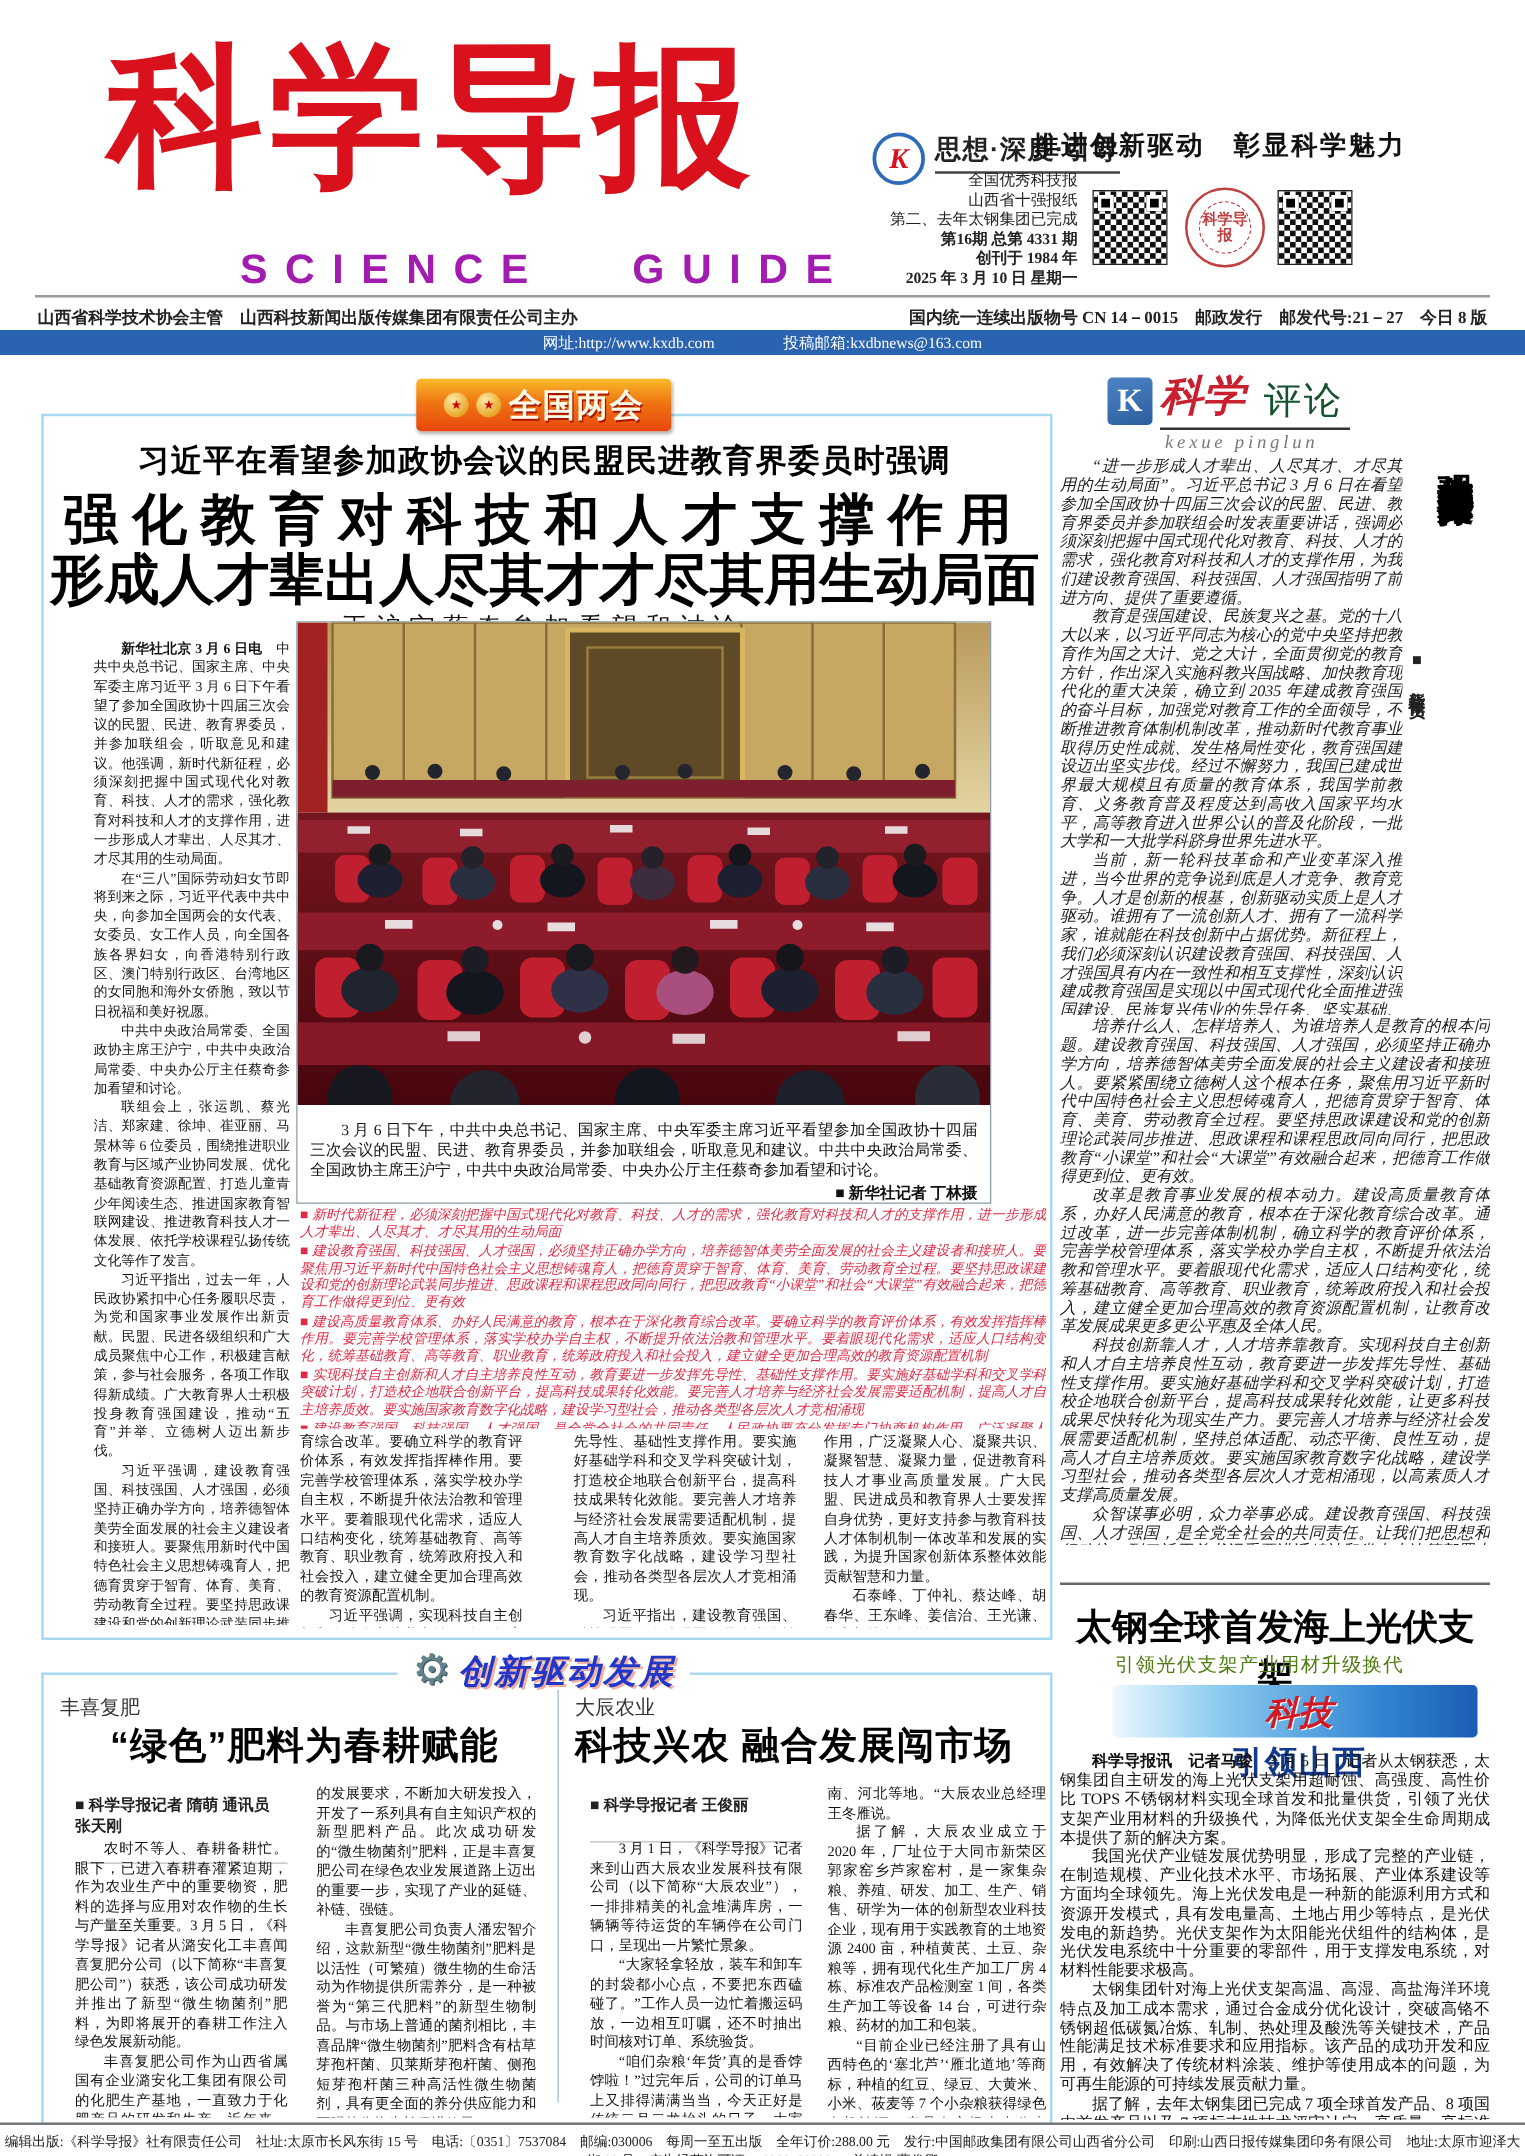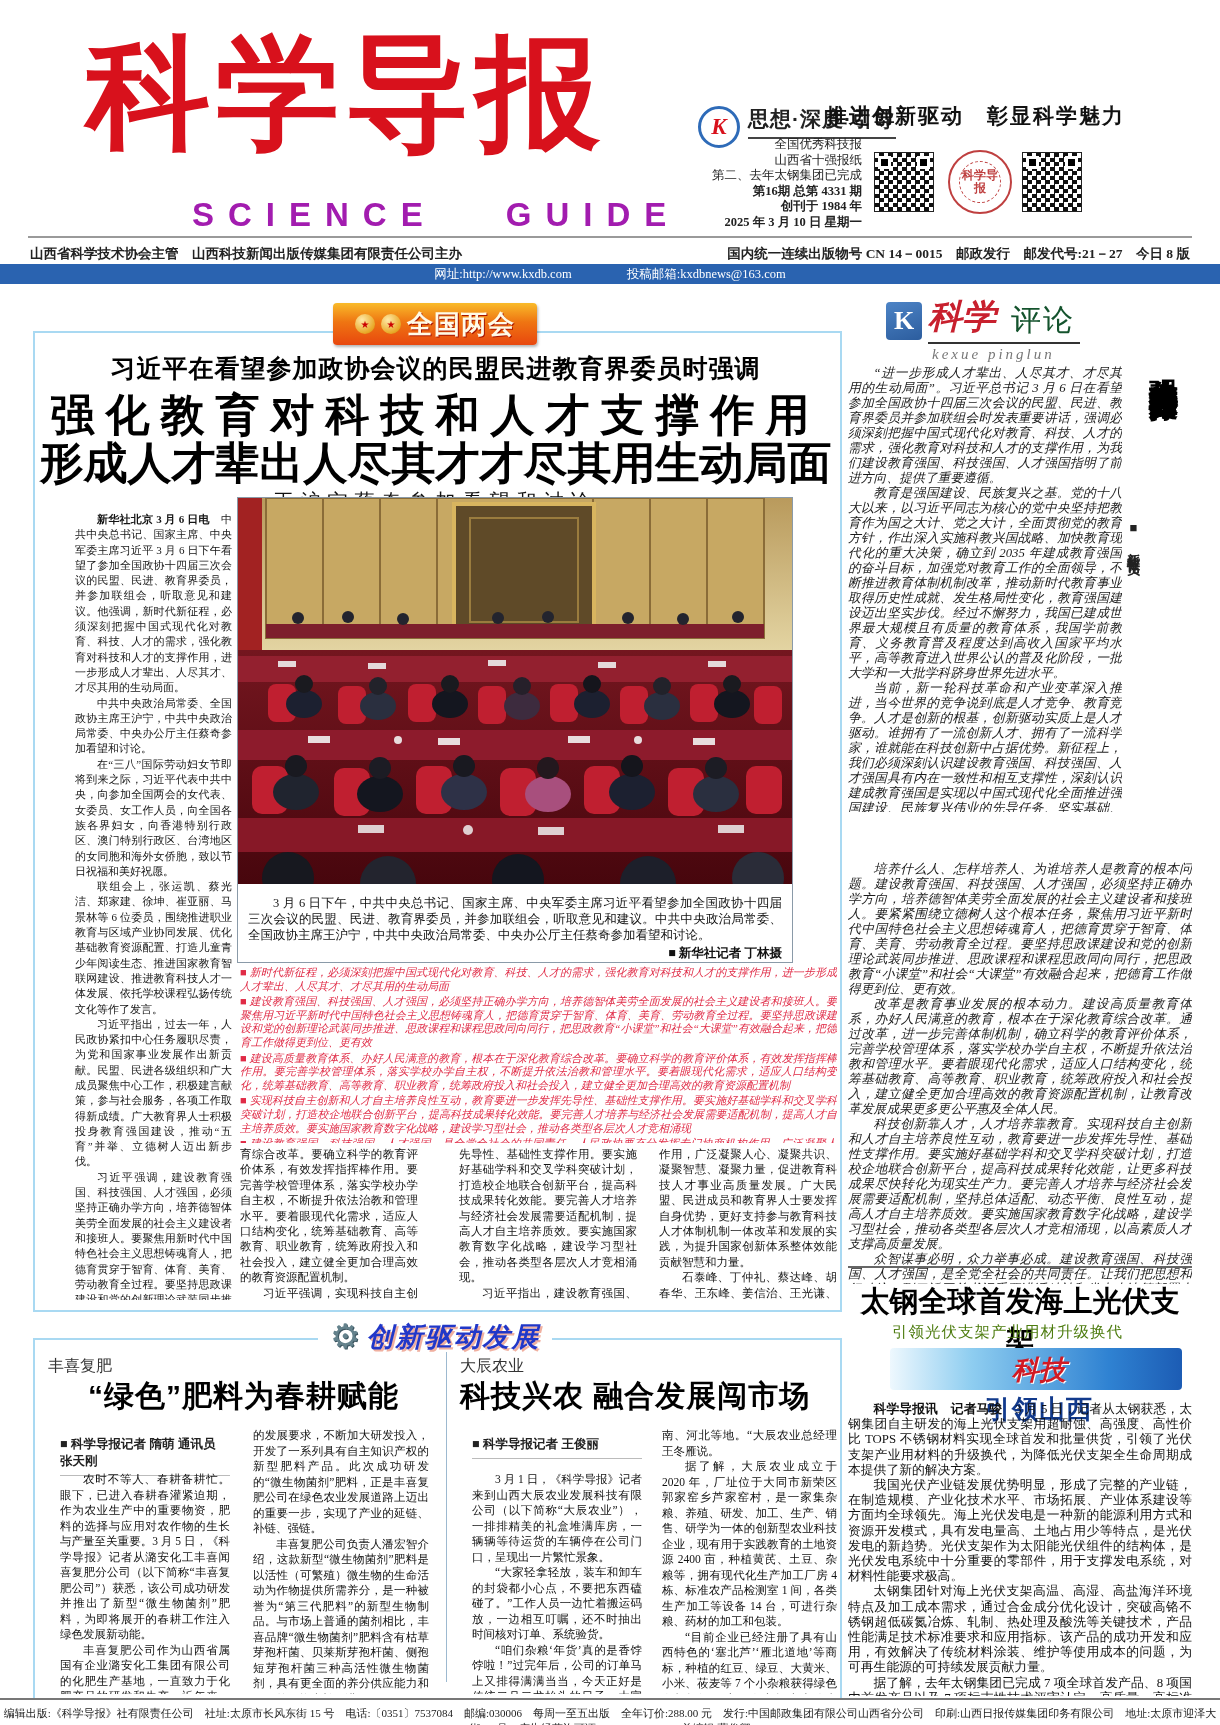--- a/index.html
+++ b/index.html
@@ -58,21 +58,21 @@
   
   .cm-ktile{left:886px;top:302px;width:36px;height:38px;background:linear-gradient(160deg,#4d84c6,#2c5d9e);border-radius:4px;
       color:#fff;font-weight:bold;font-size:26px;display:flex;align-items:center;justify-content:center;}
   .cm-cnred{left:928px;top:294px;font-size:34px;font-weight:900;font-style:italic;color:#c8202e;}
   .cm-cnblk{left:1011px;top:300px;font-size:30px;color:#14532d;letter-spacing:2px;}
   .cm-rule{left:928px;top:342px;width:152px;height:2px;background:#333;}
   .cm-py{left:932px;top:346px;font-size:15px;font-style:italic;color:#777;letter-spacing:3px;}
   .cm-col{font-size:12.8px;line-height:15px;font-style:italic;color:#1a1a1a;overflow:hidden;}
   .cm-col p{text-indent:2em;}
   .cm-upper{left:848px;top:366px;width:274px;height:446px;}
-  .cm-lower{left:848px;top:814px;width:344px;height:422px;margin-top:48px;}
+  .cm-lower{left:848px;top:814px;width:344px;height:422px;}
   .cm-vbyline{left:1124px;top:520px;writing-mode:vertical-rl;font-size:13px;font-weight:600;color:#222;letter-spacing:2px;}
   .cm-vhead{left:1144px;top:356px;height:456px;writing-mode:vertical-rl;font-size:29px;font-weight:900;color:#000;letter-spacing:1px;}
   .sb-divider{left:848px;top:1266px;width:344px;height:2px;background:#666;}
   .tg-h{left:848px;top:1282px;width:344px;text-align:center;font-size:29px;font-weight:900;color:#000;}
   .tg-sub{left:848px;top:1322px;width:344px;font-size:15.5px;color:#4d7c0f;letter-spacing:1px;padding-left:44px;box-sizing:border-box;}
   .tg-banner{left:890px;top:1348px;width:292px;height:42px;border-radius:4px;
       background:linear-gradient(90deg,#eef8fe,#8ecdf0 28%,#2f82d2 75%,#1c5cb4);
       display:flex;align-items:center;padding-left:6px;box-sizing:border-box;gap:4px;flex-direction:column;}
   .globe{width:32px;height:32px;border-radius:50%;background:radial-gradient(circle at 35% 30%,#d8f0ff,#6cb5ec 45%,#1a63b8);
       position:relative;overflow:hidden;}
@@ -83,21 +83,21 @@
   .tg-body{left:848px;top:1402px;width:344px;height:294px;font-size:12.8px;line-height:15.2px;overflow:hidden;}
   .tg-body p{text-indent:2em;}
   
   .inno-box{left:33px;top:1338px;width:805px;height:358px;border:2px solid #a9d9f2;}
   .inno-badge{left:318px;top:1313px;height:48px;padding:0 12px;background:#fff;display:flex;align-items:center;gap:6px;}
   .gear{font-size:34px;color:#64828c;text-shadow:1px 1px 0 #3c5560;line-height:1;}
   .inno-txt{font-size:27px;font-weight:900;font-style:italic;color:#2137c8;text-shadow:2px 2px 0 #f0b0a0;letter-spacing:2px;}
   .inno-divider{left:446px;top:1352px;width:1px;height:330px;background:#9db9d0;}
   .art-kicker{top:1356px;font-size:16px;color:#333;}
   .art-head{top:1376px;font-size:30px;font-weight:900;color:#000;letter-spacing:1px;}
-  .art-byline{top:1436px;font-size:12.5px;font-weight:700;color:#222;border-bottom:1px solid #bbb;padding-bottom:5px;}
+  .art-byline{top:1436px;font-size:12.5px;font-weight:700;color:#222;border-bottom:1px solid #bbb;padding-bottom:20px;}
   .art-col{font-size:11.5px;line-height:15.5px;overflow:hidden;}
   .art-col p{text-indent:2em;}
   .art-col p.cont{text-indent:0;}
   
   .footer-rule{left:0;top:1698px;width:1220px;height:2px;background:#777;}
   .footer{left:0;top:1706px;width:1220px;text-align:center;font-size:11px;color:#222;}
 </style>
 </head>
 <body>
 
@@ -147,22 +147,22 @@
     <span class="txt sans">全国两会</span>
   </div>
 
   <div class="abs ts-kicker sans">习近平在看望参加政协会议的民盟民进教育界委员时强调</div>
   <div class="abs ts-h1 sans">强化教育对科技和人才支撑作用</div>
   <div class="abs ts-h2 sans">形成人才辈出人尽其才才尽其用生动局面</div>
   <div class="abs ts-sub sans">王沪宁蔡奇参加看望和讨论</div>
 
   <div class="abs body-col just col1">
     <p><b>新华社北京 3 月 6 日电</b><span>　中共中央总书记、国家主席、中央军委主席习近平 3 月 6 日下午看望了参加全国政协十四届三次会议的民盟、民进、教育界委员，并参加联组会，听取意见和建议。他强调，新时代新征程，必须深刻把握中国式现代化对教育、科技、人才的需求，强化教育对科技和人才的支撑作用，进一步形成人才辈出、人尽其才、才尽其用的生动局面。</span></p>
+    <p>在“三八”国际劳动妇女节即将到来之际，习近平代表中共中央，向参加全国两会的女代表、女委员、女工作人员，向全国各族各界妇女，向香港特别行政区、澳门特别行政区、台湾地区的女同胞和海外女侨胞，致以节日祝福和美好祝愿。</p>
     <p>中共中央政治局常委、全国政协主席王沪宁，中共中央政治局常委、中央办公厅主任蔡奇参加看望和讨论。</p>
-    <p>在“三八”国际劳动妇女节即将到来之际，习近平代表中共中央，向参加全国两会的女代表、女委员、女工作人员，向全国各族各界妇女，向香港特别行政区、澳门特别行政区、台湾地区的女同胞和海外女侨胞，致以节日祝福和美好祝愿。</p>
     <p>联组会上，张运凯、蔡光洁、郑家建、徐坤、崔亚丽、马景林等 6 位委员，围绕推进职业教育与区域产业协同发展、优化基础教育资源配置、打造儿童青少年阅读生态、推进国家教育智联网建设、推进教育科技人才一体发展、依托学校课程弘扬传统文化等作了发言。</p>
     <p>习近平指出，过去一年，人民政协紧扣中心任务履职尽责，为党和国家事业发展作出新贡献。民盟、民进各级组织和广大成员聚焦中心工作，积极建言献策，参与社会服务，各项工作取得新成绩。广大教育界人士积极投身教育强国建设，推动“五育”并举、立德树人迈出新步伐。</p>
     <p>习近平强调，建设教育强国、科技强国、人才强国，必须坚持正确办学方向，培养德智体美劳全面发展的社会主义建设者和接班人。要聚焦用新时代中国特色社会主义思想铸魂育人，把德育贯穿于智育、体育、美育、劳动教育全过程。要坚持思政课建设和党的创新理论武装同步推进、思政课程和课程思政同向同行，把思政教育“小课堂”和社会“大课堂”有效融合起来，把德育工作做得更到位、更有效。</p>
 
   </div>
 
   <div class="abs photo-wrap">
     <svg width="554" height="386" viewBox="0 0 554 386">
       <defs>
         <linearGradient id="gold" x1="0" y1="0" x2="0" y2="1">

